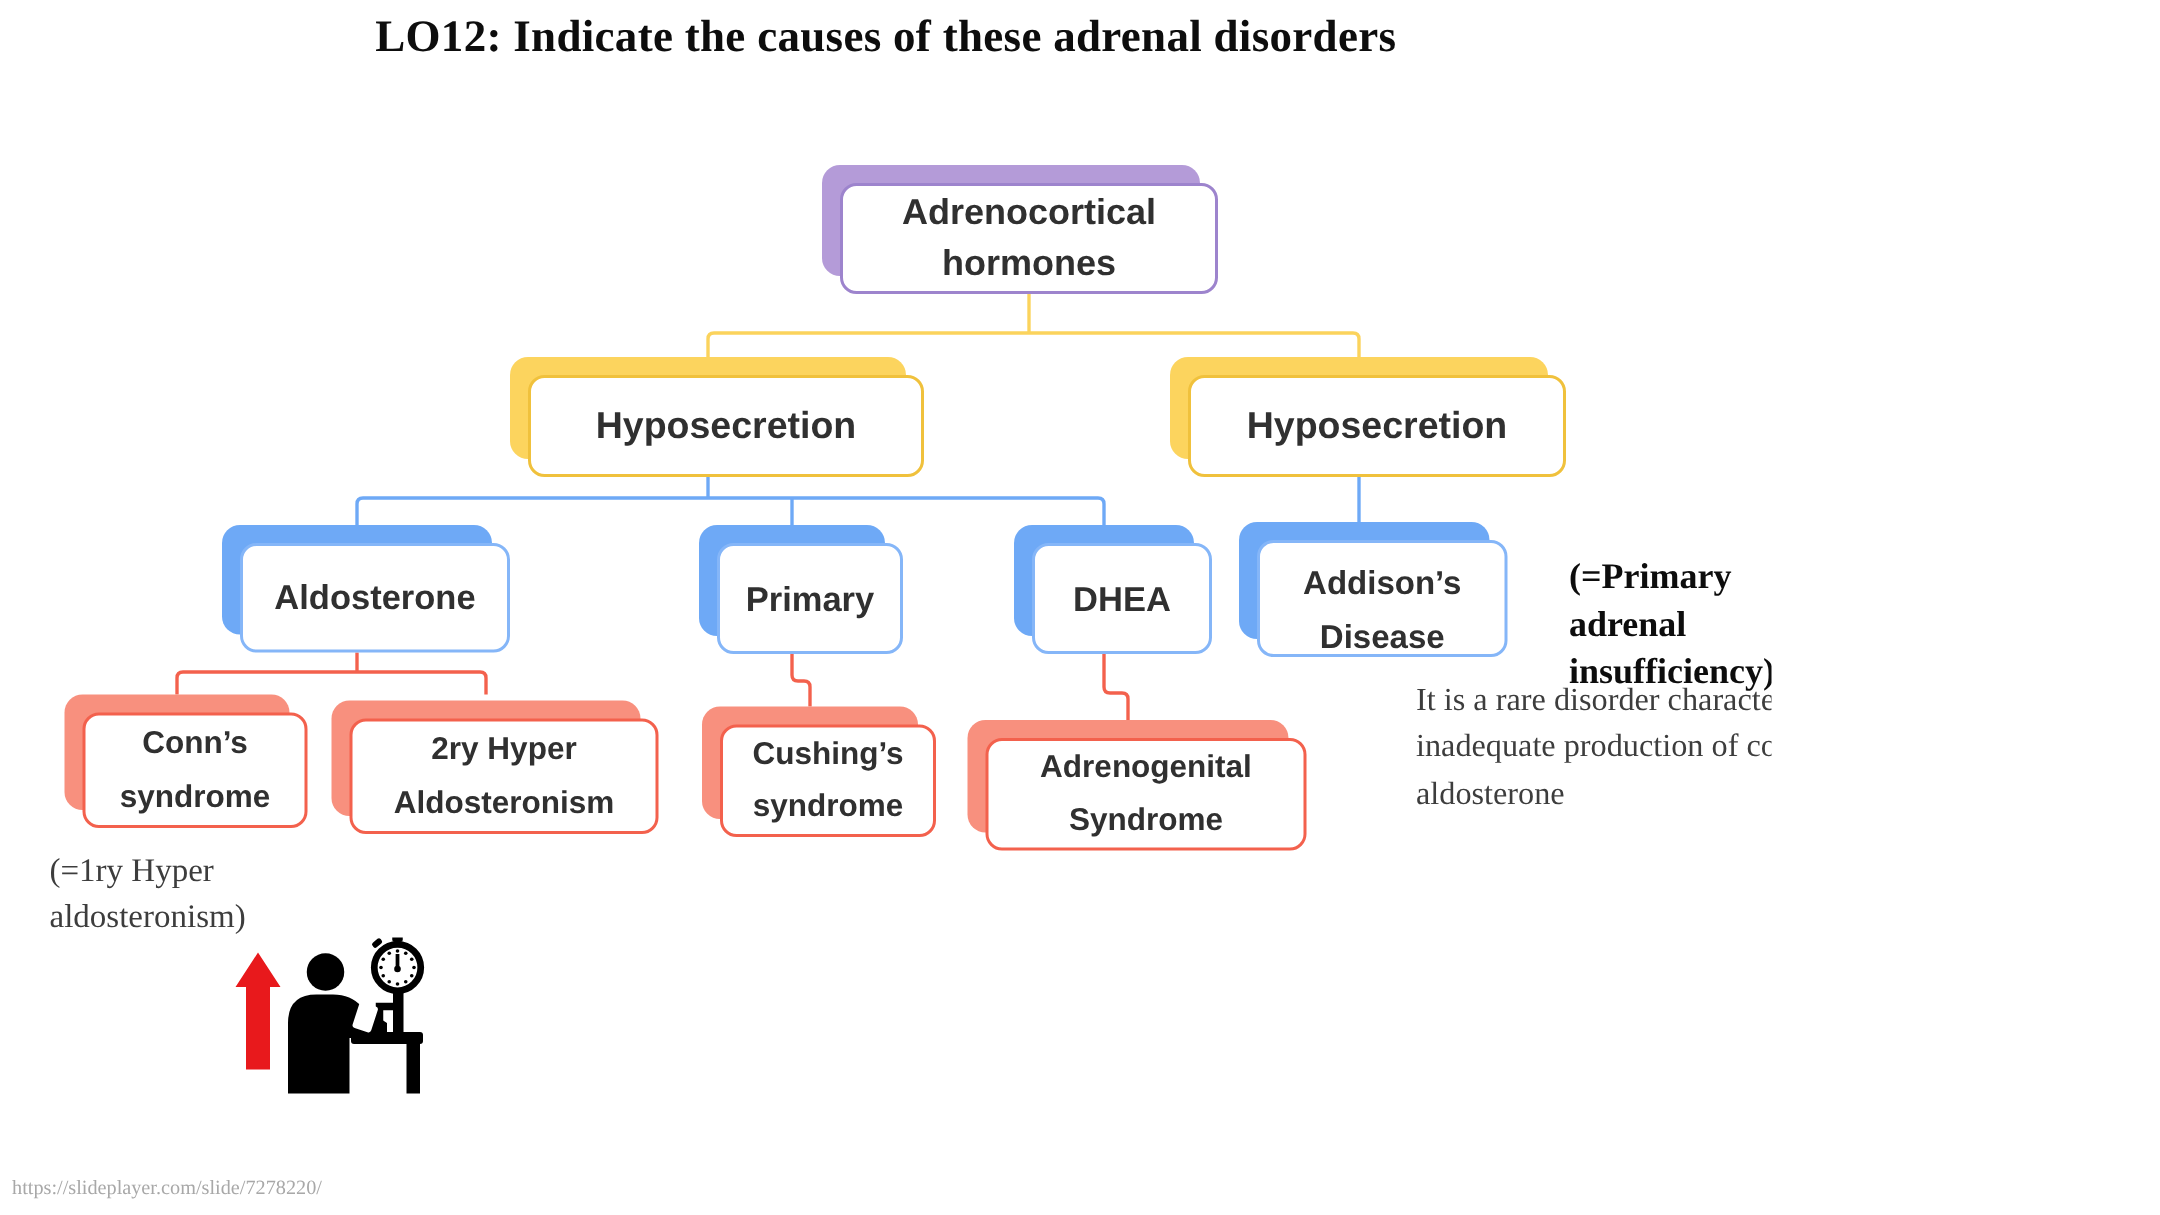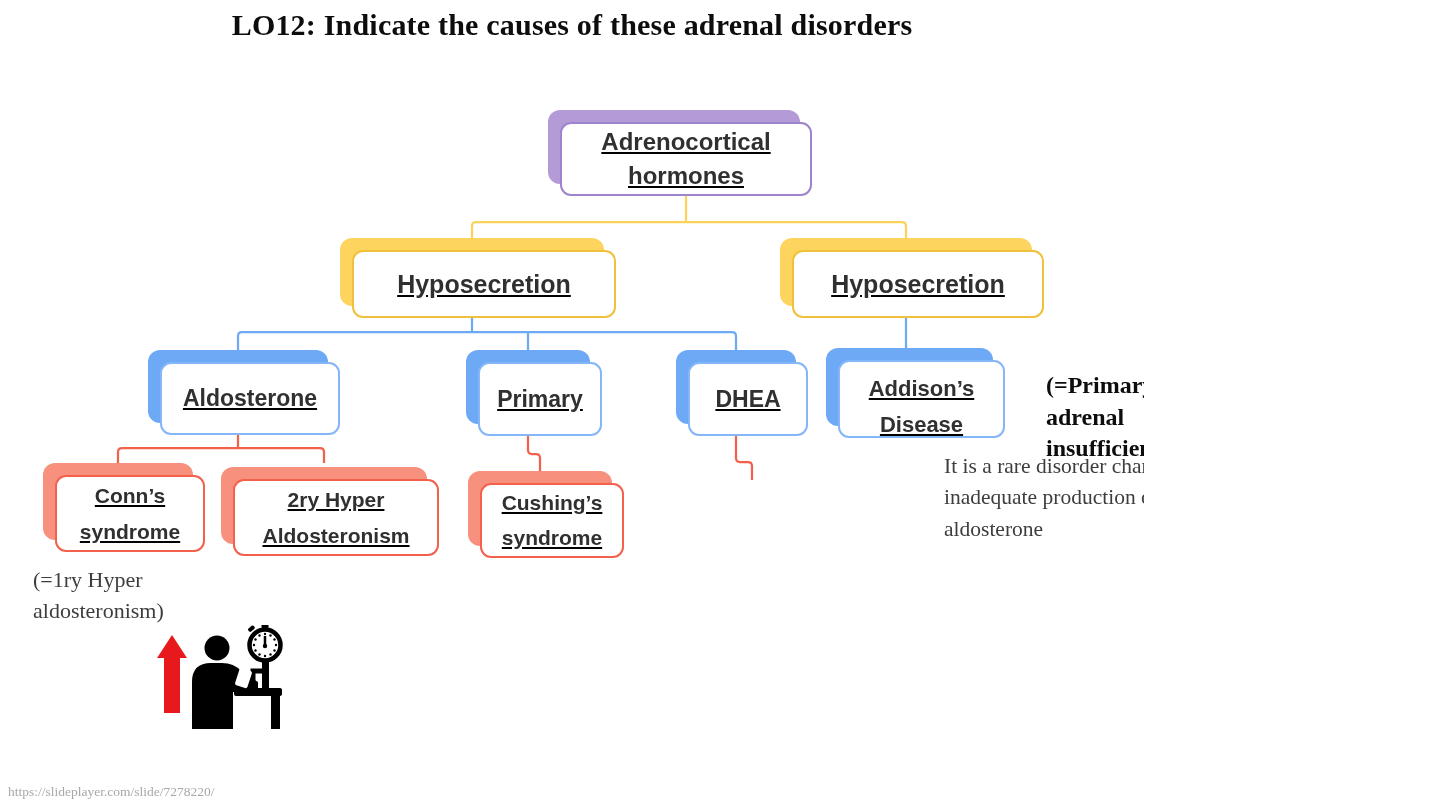--- a/index.html
+++ b/index.html
@@ -1,38 +1,38 @@
 <!DOCTYPE html>
 <html style="--purple-fill: #b49bd8; --purple-border: #9d84cd; --yellow-fill: #fcd45e; --yellow-border: #f0c13c; --blue-fill: #6ea9f6; --blue-border: #85b6f8; --red-fill: #f8907e; --red-border: #f3614d; --connector-yellow: #fbd35c; --connector-blue: #6ea9f6; --connector-red: #f3614d; --arrow-red: #e8191c; --icon-black: #000000; --title-color: #0d0d0d; --text-dark: #303030; --body-text: #3d3d3d; --url-gray: #a8a8a8;"><head>
 <meta charset="utf-8">
 <style>
   html,body{margin:0;padding:0;background:#fff;}
   .slide{
     position:relative;width:1144px;height:810px;background:#ffffff;
-    overflow:hidden;font-family:"Liberation Sans",sans-serif;
+    overflow:hidden;font-family:"Liberation Sans",sans-serif;padding-left:37px;
   }
   .title{
     position:absolute;top:8px;left:0;width:100%;text-align:center;
     font-family:"Liberation Serif",serif;font-weight:700;font-size:30px;
     color:var(--title-color);letter-spacing:0.2px;
   }
   .connectors{position:absolute;left:0;top:0;width:1440px;height:810px;}
   .connectors path{fill:none;stroke-width:2.25px;}
   .conn-yellow{stroke:var(--connector-yellow);}
   .conn-blue{stroke:var(--connector-blue);}
   .conn-red{stroke:var(--connector-red);}
   .node{position:absolute;}
   .node .shadow{
     position:absolute;left:-12px;top:-12px;width:100%;height:100%;
     border-radius:12px;
   }
   .node .front{
     position:absolute;left:0;top:0;right:0;bottom:0;background:#ffffff;
     border:2.5px solid;border-radius:11px;
-    display:flex;align-items:center;justify-content:center;text-decoration:underline;
+    display:flex;align-items:center;justify-content:center;
   }
   .node-label{
     white-space:pre-line;text-align:center;font-weight:700;
     color:var(--text-dark);
   }
   .node.purple .shadow{background:var(--purple-fill);}
   .node.purple .front{border-color:var(--purple-border);}
   .node.yellow .shadow{background:var(--yellow-fill);}
   .node.yellow .front{border-color:var(--yellow-border);}
   .node.blue .shadow{background:var(--blue-fill);}
@@ -140,20 +140,27 @@
     <div class="front">
       <span class="node-label" style="font-size:21px;line-height:1.7;">2ry Hyper
 Aldosteronism</span>
     </div>
   </div>
   <div class="node red" style="left:480px;top:483px;width:144px;height:75px;">
     <div class="shadow"></div>
     <div class="front">
       <span class="node-label" style="font-size:21px;line-height:1.65;">Cushing’s
 syndrome</span>
+    </div>
+  </div>
+  <div class="node red" style="left:657px;top:492px;width:214px;height:75px;">
+    <div class="shadow"></div>
+    <div class="front">
+      <span class="node-label" style="font-size:21px;line-height:1.65;">Adrenogenital
+Syndrome</span>
     </div>
   </div>
 
   <div class="note-bold">(=Primary adrenal
 insufficiency)</div>
   <div class="desc">It is a rare disorder characterized by
 inadequate production of cortisol and
 aldosterone</div>
   <div class="note-left">(=1ry Hyper
 aldosteronism)</div>

